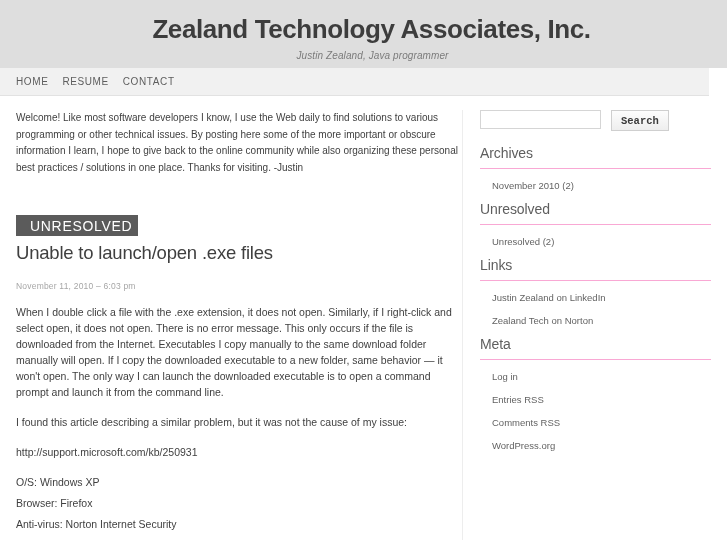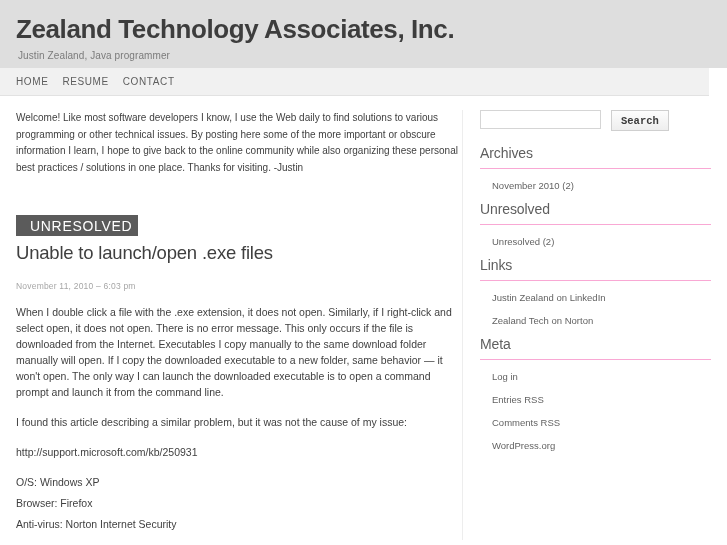--- a/index.html
+++ b/index.html
@@ -15,34 +15,36 @@
     color: #333333;
     -webkit-font-smoothing: antialiased;
   }
 
   
   .site-header {
     background: #dedede;
     padding: 16px 0 10px 16px;
     height: 42px;
     box-sizing: content-box;
+    text-align: center;
   }
   .site-title {
     margin: 0;
     font-size: 26px;
     font-weight: bold;
     letter-spacing: -0.4px;
     color: #3d3d3d;
     line-height: 1.05;
   }
   .site-tagline {
     margin: 7px 0 0 2px;
     font-size: 10px;
     color: #7b7b7b;
     letter-spacing: 0.1px;
+    font-style: italic;
   }
 
   
   .nav-wrap {
     background: #f1f1f1;
     height: 27px;
     width: 709px;
     border-bottom: 1px solid #e2e2e2;
   }
   .nav-list {

